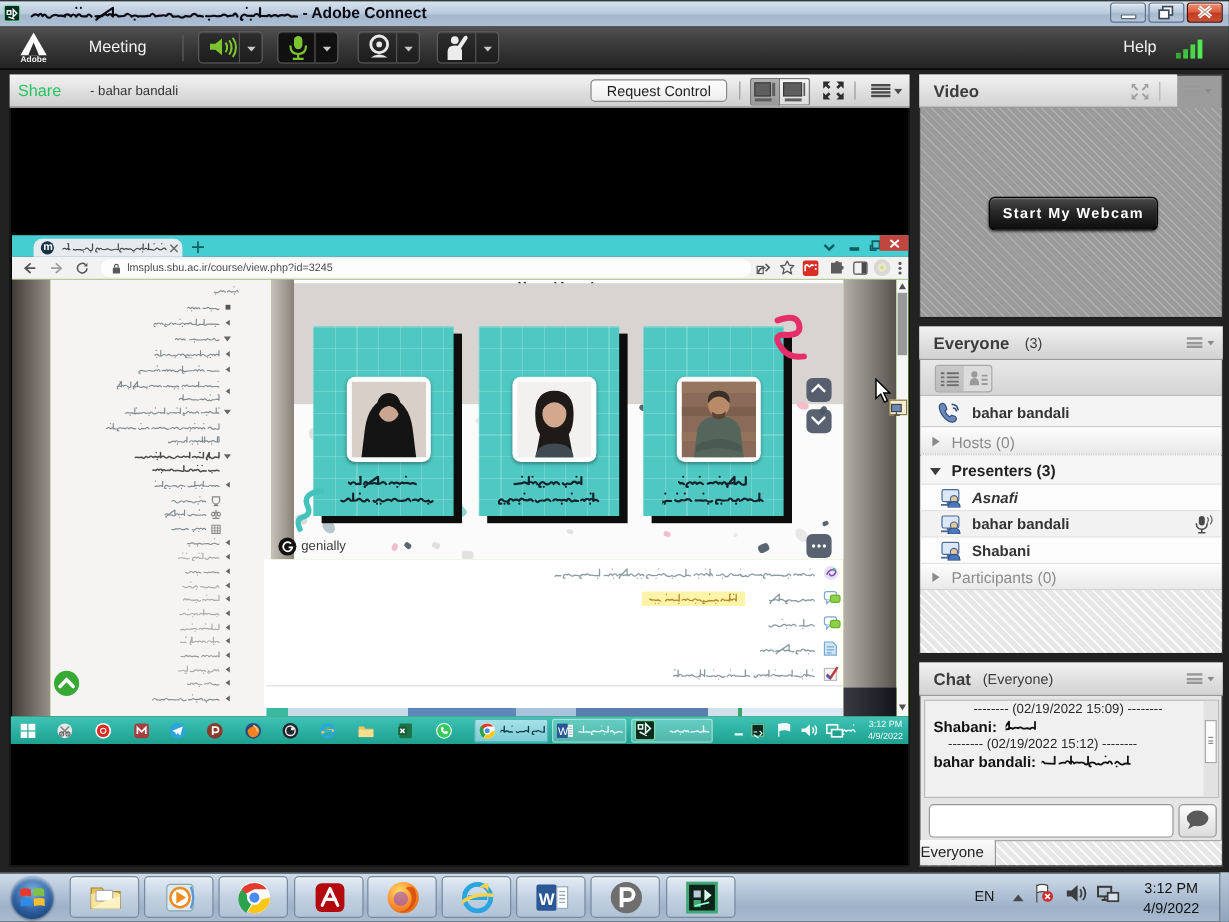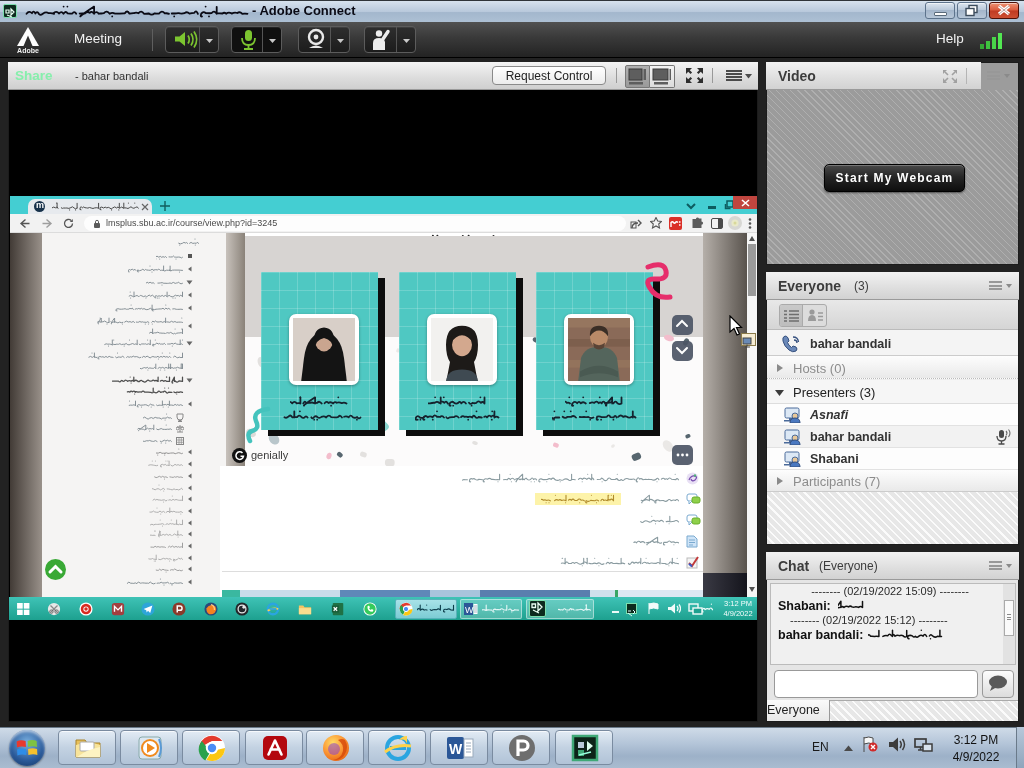--- a/index.html
+++ b/index.html
@@ -98,21 +98,21 @@
   </div>
 <div class="ab" style="left:936px;top:31px;font-size:13.5px;color:#f2f2f2;font-weight:500">Help</div>
 <svg class="ab" style="left:980px;top:32px" width="26" height="17">
     <rect x="0" y="12" width="4" height="5" fill="#35a835"></rect>
     <rect x="6" y="9" width="4" height="8" fill="#3fc43f"></rect>
     <rect x="12" y="5" width="4" height="12" fill="#49d549"></rect>
     <rect x="18" y="1" width="4" height="16" fill="#52e852"></rect>
   </svg>
 <div class="ab" style="left:8px;top:62px;width:750px;height:660px;background:#000;border:1px solid #1c1c1c"></div>
 <div class="podhead" style="left:8px;top:62px;width:750px"></div>
-<div class="ab" style="left:15px;top:68px;font-size:13.5px;font-weight:bold;color:#86efac">Share</div>
+<div class="ab" style="left:15px;top:68px;font-size:13.5px;font-weight:normal;color:#22c55e">Share</div>
 <div class="ab" style="left:75px;top:70px;font-size:11px;color:#333">- bahar bandali</div>
 <div class="ab" style="left:492px;top:66px;width:114px;height:19px;background:linear-gradient(#fff,#ececec);border:1px solid #8a8a8a;border-radius:4px;font-size:12px;color:#222;text-align:center;line-height:18px">Request Control</div>
 <div class="ab" style="left:616px;top:68px;width:1px;height:15px;background:#999"></div>
 <div class="ab" style="left:625px;top:65px;width:25px;height:23px;background:linear-gradient(#b0b0b0,#9a9a9a);border:1px solid #777;border-radius:2px 0 0 2px"><svg width="23" height="21">
       <rect x="3" y="3" width="13" height="11" fill="#5e5e5e" stroke="#3a3a3a"></rect>
       <rect x="17.5" y="3" width="2.5" height="11" fill="#5e5e5e"></rect>
       <rect x="3" y="16" width="14" height="2.5" fill="#5e5e5e"></rect>
     </svg></div>
 <div class="ab" style="left:650px;top:65px;width:25px;height:23px;background:linear-gradient(#f4f4f4,#dcdcdc);border:1px solid #777;border-left:none;border-radius:0 2px 2px 0"><svg width="23" height="21">
       <rect x="3" y="3" width="15" height="11" fill="#5e5e5e" stroke="#3a3a3a"></rect>
@@ -927,21 +927,21 @@
 <div class="ab" style="left:810px;top:337px;font-size:12.5px;font-weight:bold;color:#333">bahar bandali</div>
 <div class="ab" style="left:767px;top:356px;width:251px;height:23px;background:linear-gradient(#fdfdfd,#e9e9e9);border-bottom:1px dotted #bbb"></div>
 <svg class="ab" style="left:776px;top:363px" width="8" height="10">
     <path d="M1,1 L7,5 L1,9 z" fill="#8a8a8a"></path>
   </svg>
 <div class="ab" style="left:793px;top:361px;font-size:13px;color:#8c8c8c">Hosts (0)</div>
 <div class="ab" style="left:767px;top:380px;width:251px;height:24px;background:#f6f6f6;border-bottom:1px solid #ddd"></div>
 <svg class="ab" style="left:774px;top:389px" width="11" height="8">
     <path d="M1,1 L10,1 L5.5,7 z" fill="#3c3c3c"></path>
   </svg>
-<div class="ab" style="left:793px;top:385px;font-size:13px;color:#222;font-weight:400">Presenters (3)</div>
+<div class="ab" style="left:793px;top:385px;font-size:13px;color:#222;font-weight:700">Presenters (3)</div>
 <div class="ab" style="left:767px;top:404px;width:251px;height:22px;background:#fdfdfd;border-bottom:1px solid #e2e2e2"></div>
 <div class="ab" style="left:784px;top:407px;width:17px;height:16px"><svg width="17" height="16">
       <rect x="1" y="1" width="14" height="10" rx="1.5" fill="#dce8f5" stroke="#4a6a9a"></rect>
       <rect x="5" y="11" width="6" height="2" fill="#4a6a9a"></rect>
       <rect x="3,5" y="13" width="10" height="1.5" fill="#4a6a9a"></rect>
       <circle cx="11" cy="9" r="3" fill="#e8c89a" stroke="#4a6a9a"></circle>
       <path d="M6,16 q0,-5 5,-5 q5,0 5,5 z" fill="#4a78c0" stroke="#35507e"></path>
     </svg></div>
 <div class="ab" style="left:810px;top:408px;font-size:12.5px;font-weight:bold;color:#333;font-style:italic">Asnafi</div>
 <div class="ab" style="left:767px;top:426px;width:251px;height:22px;background:#f2f2f2;border-bottom:1px solid #e2e2e2"></div>
@@ -965,21 +965,21 @@
 <svg class="ab" style="left:993px;top:428px" width="20" height="18">
     <rect x="6" y="2" width="5" height="8" rx="2.5" fill="#4a4a4a"></rect>
     <path d="M4,8 q0,5 4.5,5 q4.5,0 4.5,-5" stroke="#4a4a4a" stroke-width="1.3" fill="none"></path>
     <path d="M8.5,13 v3 M5.5,16 h6" stroke="#4a4a4a" stroke-width="1.3"></path>
     <path d="M13,3 q2,2 0,4.5 M15.5,1.5 q3,3.5 0,7.5" stroke="#6a6a6a" stroke-width="1.1" fill="none"></path>
   </svg>
 <div class="ab" style="left:767px;top:470px;width:251px;height:22px;background:linear-gradient(#fdfdfd,#e9e9e9);border-bottom:1px solid #ccc"></div>
 <svg class="ab" style="left:776px;top:476px" width="8" height="10">
     <path d="M1,1 L7,5 L1,9 z" fill="#8a8a8a"></path>
   </svg>
-<div class="ab" style="left:793px;top:474px;font-size:13px;color:#8c8c8c">Participants (7)</div>
+<div class="ab" style="left:793px;top:474px;font-size:13px;color:#8c8c8c">Participants (0)</div>
 <div class="ab hatchl" style="left:767px;top:492px;width:251px;height:52px"></div>
 <div class="ab" style="left:766px;top:552px;width:253px;height:170px;background:#e5e5e5;border:1px solid #1c1c1c"></div>
 <div class="ab" style="left:766px;top:552px;width:253px;height:28px;background:linear-gradient(#f2f2f2,#dedede 60%,#d2d2d2);border-bottom:1px solid #9a9a9a">
     <div style="position:absolute;left:12px;top:6px;font-size:14px;font-weight:bold;color:#3c3c3c">Chat</div>
     <div style="position:absolute;left:53px;top:7px;font-size:12px;color:#3c3c3c">(Everyone)</div>
   </div>
 <div class="hmenu" style="left:989px;top:561px">
     <i></i>
     <i></i>
     <i></i>

